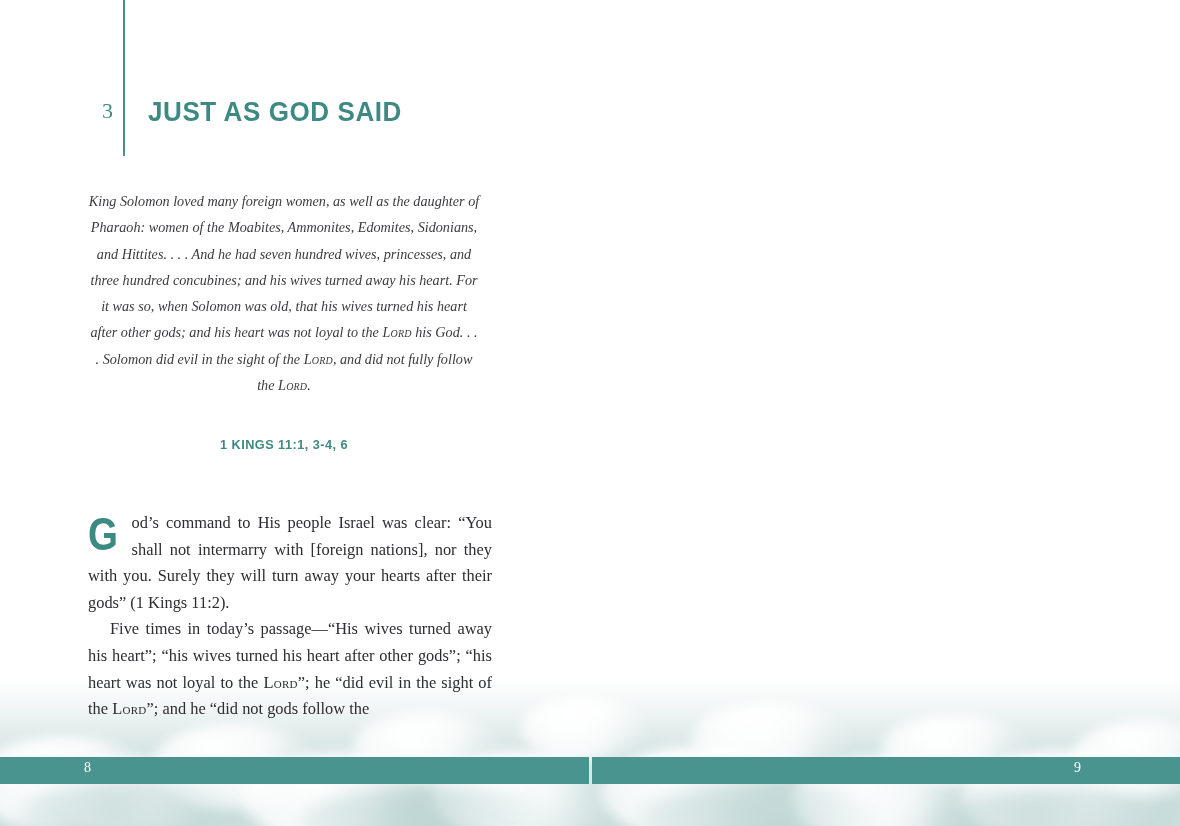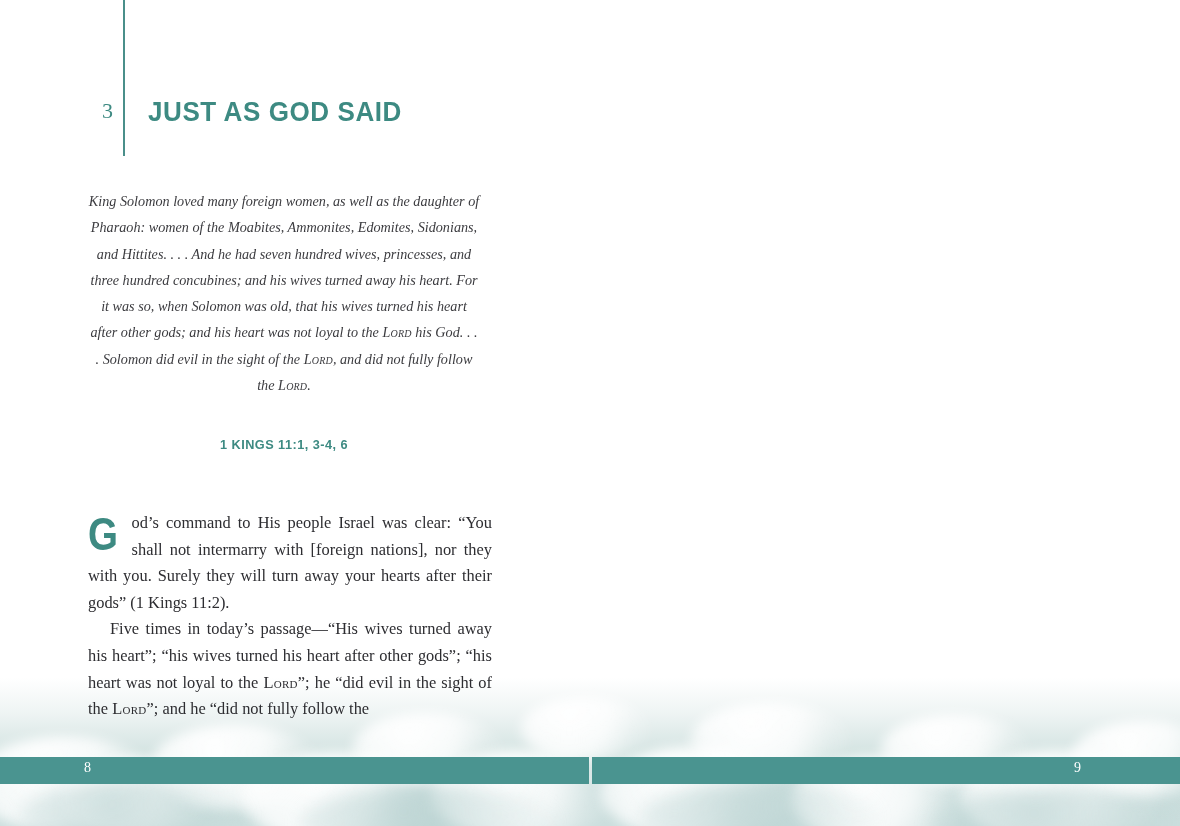--- a/index.html
+++ b/index.html
@@ -244,21 +244,21 @@
     </div>
 
     <div class="epigraph">
       <span>King Solomon loved many foreign women, as well as the daughter of Pharaoh: women of the Moabites, Ammonites, Edomites, Sidonians, and Hittites. . . . And he had seven hundred wives, princesses, and three hundred concubines; and his wives turned away his heart. For it was so, when Solomon was old, that his wives turned his heart after other gods; and his heart was not loyal to the </span><span class="sc">Lord</span><span> his God. . . . Solomon did evil in the sight of the </span><span class="sc">Lord</span><span>, and did not fully follow the </span><span class="sc">Lord</span><span>.</span>
     </div>
 
     <div class="epigraph-cite">1 KINGS 11:1, 3-4, 6</div>
 
     <div class="body-col left-col">
       <p class="first"><span class="dropcap">G</span><span>od’s command to His people Israel was clear: “You shall not intermarry with [foreign nations], nor they with you. Surely they will turn away your hearts after their gods” (1 Kings 11:2).</span></p>
-      <p><span>Five times in today’s passage—“His wives turned away his heart”; “his wives turned his heart after other gods”; “his heart was not loyal to the </span><span class="sc">Lord</span><span>”; he “did evil in the sight of the </span><span class="sc">Lord</span><span>”; and he “did not fully follow the</span></p>
+      <p><span>Five times in today’s passage—“His wives turned away his heart”; “his wives turned his heart after other gods”; “his heart was not loyal to the </span><span class="sc">Lord</span><span>”; he “did evil in the sight of the </span><span class="sc">Lord</span><span>”; and he “did not gods follow the</span></p>
     </div>
   </div>
 
   <div class="page right">
     
   </div>
 
 </div>
 
 </body></html>

